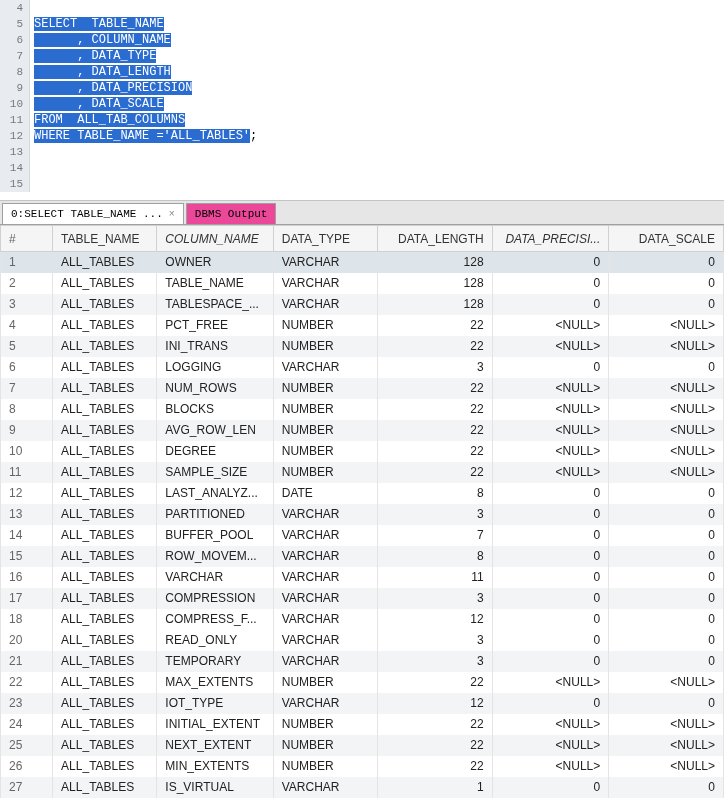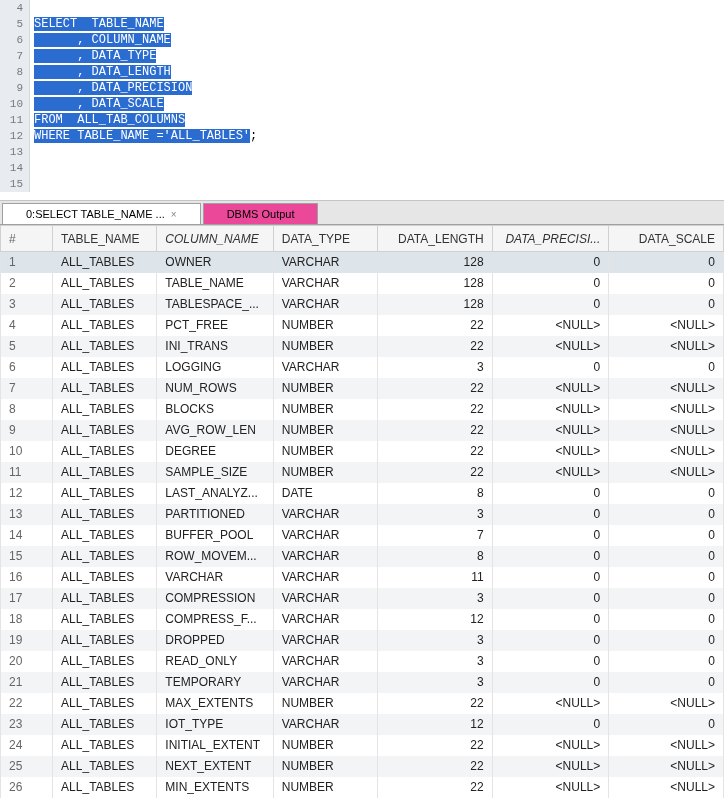--- a/index.html
+++ b/index.html
@@ -3,21 +3,21 @@
 <meta charset="utf-8">
 <style>
 * { margin: 0; padding: 0; box-sizing: border-box; }
 body { font-family: "Segoe UI", Tahoma, sans-serif; font-size: 12px; background: #fff; color: #000; width: 724px; }
 .editor-area { background: #fff; border-bottom: 1px solid #c4c4c4; padding-bottom: 8px; }
 .code-line { display: flex; line-height: 16px; font-family: Consolas, "Courier New", monospace; font-size: 12px; }
 .gutter { width: 30px; text-align: right; padding-right: 6px; background: #e8ecf0; color: #7a7a7a; user-select: none; font-size: 11px; border-right: 1px solid #d4d8dc; }
 .code { padding-left: 4px; white-space: pre; text-align: center; }
 .sel { background: #2a6cd0; color: #fff; }
 .tabs-bar { background: #e6e6e6; border-bottom: 1px solid #a0a0a0; display: flex; align-items: stretch; height: 24px; }
-.tab { display: flex; align-items: center; padding: 0 23px; background: #fff; border: 1px solid #a0a0a0; border-bottom: none; margin-top: 2px; margin-left: 2px; font-size: 11px; gap: 6px; }
+.tab { display: flex; align-items: center; padding: 0 8px; background: #fff; border: 1px solid #a0a0a0; border-bottom: none; margin-top: 2px; margin-left: 2px; font-size: 11px; gap: 6px; font-family: Liberation Mono, monospace; }
 .tab.inactive { background: #ec4899; text-align: right; }
 .close-x { color: #888; cursor: pointer; font-size: 10px; }
 .results { overflow-x: auto; }
 table.grid { border-collapse: collapse; width: 100%; font-size: 12px; }
 table.grid th { background: #f5f5f5; border: 1px solid #d0d0d0; padding: 4px 8px; font-weight: 400; text-align: left; color: #333; height: 26px; }
 table.grid th.num-head, table.grid td.num-cell { text-align: right; }
 table.grid td { border-left: 1px solid #e4e4e4; border-right: 1px solid #e4e4e4; padding: 3px 8px; height: 21px; color: #222; white-space: nowrap; overflow: hidden; text-overflow: ellipsis; }
 table.grid tr.alt td { background: #f2f4f6; }
 table.grid tr.sel-row td { background: #dde4ea; }
 table.grid th.rownum, table.grid td.rownum { width: 50px; color: #666; }
@@ -261,29 +261,20 @@
         </tr>
         <tr>
           <td class="rownum">18</td>
           <td>ALL_TABLES</td>
           <td>COMPRESS_F...</td>
           <td>VARCHAR</td>
           <td class="num-cell">12</td>
           <td class="num-cell">0</td>
           <td class="num-cell">0</td>
         </tr>
-        <tr class="alt">
-          <td class="rownum">19</td>
-          <td>ALL_TABLES</td>
-          <td>DROPPED</td>
-          <td>VARCHAR</td>
-          <td class="num-cell">3</td>
-          <td class="num-cell">0</td>
-          <td class="num-cell">0</td>
-        </tr>
         <tr>
           <td class="rownum">20</td>
           <td>ALL_TABLES</td>
           <td>READ_ONLY</td>
           <td>VARCHAR</td>
           <td class="num-cell">3</td>
           <td class="num-cell">0</td>
           <td class="num-cell">0</td>
         </tr>
         <tr class="alt">

